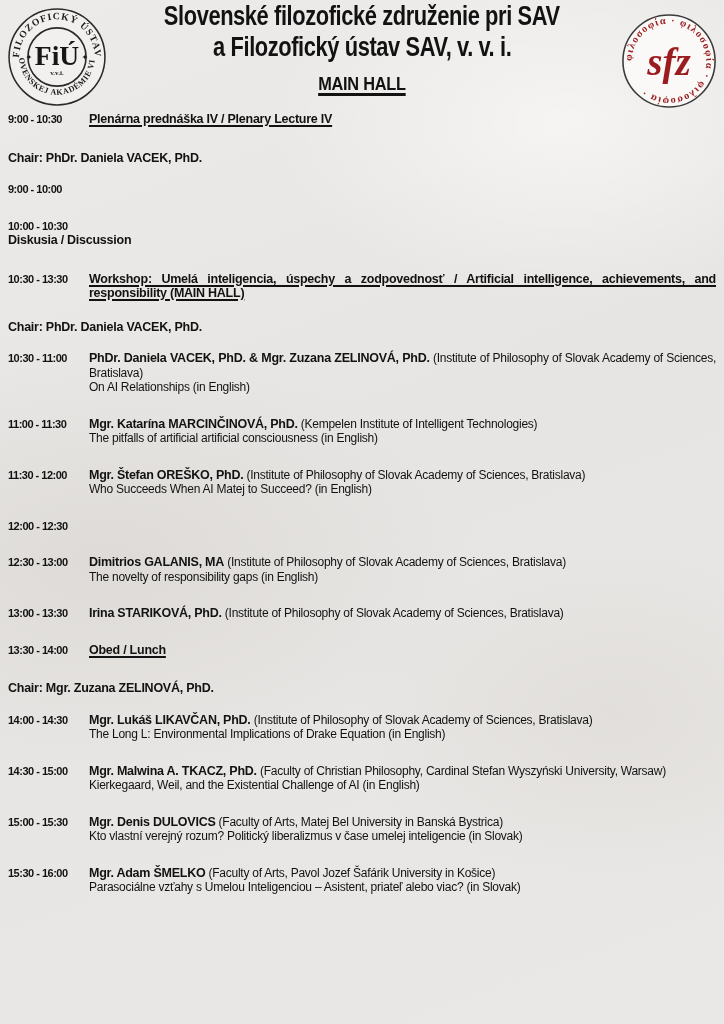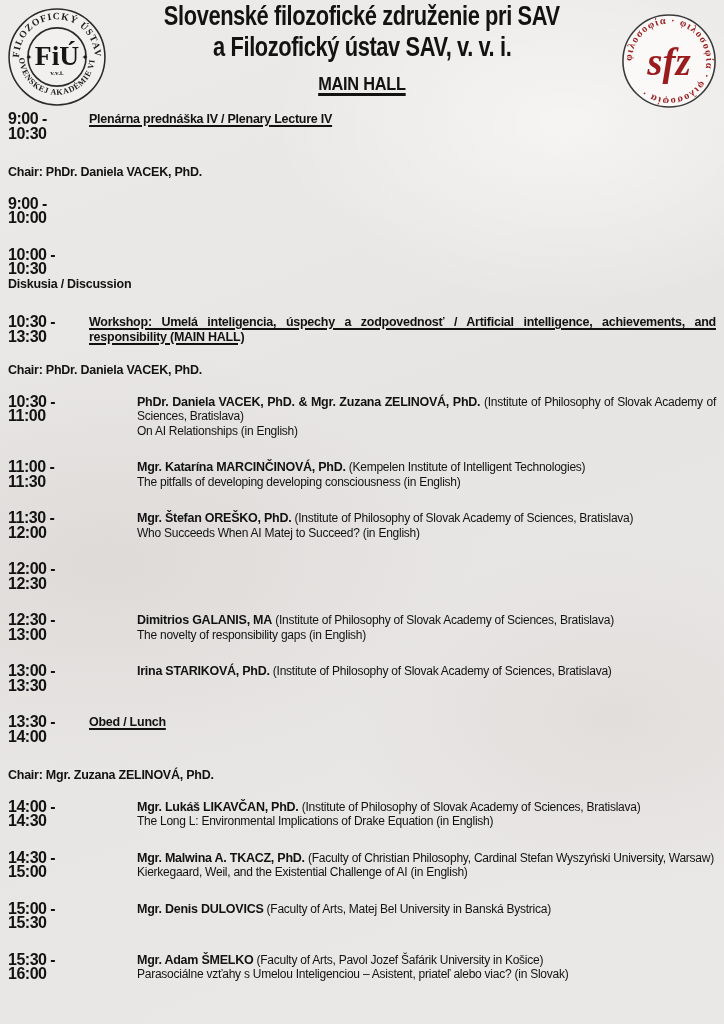--- a/index.html
+++ b/index.html
@@ -33,31 +33,31 @@
     text-align:center;margin-top:27px;font-weight:bold;font-size:28px;
     white-space:nowrap;
   }
   .date-line .squeeze{text-decoration:underline;text-decoration-thickness:3px;text-underline-offset:4px;}
   .hall-line{text-align:center;margin-top:11px;font-weight:bold;font-size:19px;white-space:nowrap;}
   .hall-line .squeeze{transform:scaleX(.86);text-decoration:underline;text-decoration-thickness:2.5px;text-underline-offset:3px;letter-spacing:-0.3px;}
   
   #schedule{margin-top:17px;}
   .row{display:flex;margin:0 8px 0 8px;}
   .row .time{
-    flex:none;width:81px;font-weight:bold;font-size:16px;
+    flex:none;width:81px;font-weight:bold;font-size:11px;
     letter-spacing:-0.5px;line-height:14.5px;
   }
   .row .content{
     flex:1;font-size:12px;line-height:14.5px;letter-spacing:-0.25px;
     text-align:justify;text-align-last:left;
   }
   .row.section{margin-bottom:24px;}
   .row.plain{margin-bottom:24px;flex-direction:column;}
   .row.chair{margin-bottom:17px;flex-direction:column;}
-  .row.talk{margin-bottom:22px;gap:48px;}
+  .row.talk{margin-bottom:22px;}
   .row.workshop{margin-bottom:19px;}
   .row .content .bold{font-weight:bold;font-size:12.5px;}
   .row .content .underline{
     text-decoration:underline;text-decoration-thickness:1.6px;text-underline-offset:2px;
   }
 </style>
 </head>
 <body>
 
 <div class="page">
@@ -125,21 +125,21 @@
       <div class="row chair">
         <div class="time"></div>
         <div class="content"><span class="bold">Chair: PhDr. Daniela VACEK, PhD.</span></div>
       </div>
       <div class="row talk">
         <div class="time">10:30 - 11:00</div>
         <div class="content"><span class="bold">PhDr. Daniela VACEK, PhD. &amp; Mgr. Zuzana ZELINOVÁ, PhD.</span><span> (Institute of Philosophy of Slovak Academy of Sciences, Bratislava)</span><br><span>On AI Relationships (in English)</span></div>
       </div>
       <div class="row talk">
         <div class="time">11:00 - 11:30</div>
-        <div class="content"><span class="bold">Mgr. Katarína MARCINČINOVÁ, PhD.</span><span> (Kempelen Institute of Intelligent Technologies)</span><br><span>The pitfalls of developing developing consciousness (in English)</span></div>
+        <div class="content"><span class="bold">Mgr. Katarína MARCINČINOVÁ, PhD.</span><span> (Kempelen Institute of Intelligent Technologies)</span><br><span>The pitfalls of artificial artificial consciousness (in English)</span></div>
       </div>
       <div class="row talk">
         <div class="time">11:30 - 12:00</div>
         <div class="content"><span class="bold">Mgr. Štefan OREŠKO, PhD.</span><span> (Institute of Philosophy of Slovak Academy of Sciences, Bratislava)</span><br><span>Who Succeeds When AI Matej to Succeed? (in English)</span></div>
       </div>
       <div class="row talk">
         <div class="time">12:00 - 12:30</div>
       </div>
       <div class="row talk">
         <div class="time">12:30 - 13:00</div>
@@ -160,21 +160,21 @@
       <div class="row talk">
         <div class="time">14:00 - 14:30</div>
         <div class="content"><span class="bold">Mgr. Lukáš LIKAVČAN, PhD.</span><span> (Institute of Philosophy of Slovak Academy of Sciences, Bratislava)</span><br><span>The Long L: Environmental Implications of Drake Equation (in English)</span></div>
       </div>
       <div class="row talk">
         <div class="time">14:30 - 15:00</div>
         <div class="content"><span class="bold">Mgr. Malwina A. TKACZ, PhD.</span><span> (Faculty of Christian Philosophy, Cardinal Stefan Wyszyński University, Warsaw)</span><br><span>Kierkegaard, Weil, and the Existential Challenge of AI (in English)</span></div>
       </div>
       <div class="row talk">
         <div class="time">15:00 - 15:30</div>
-        <div class="content"><span class="bold">Mgr. Denis DULOVICS</span><span> (Faculty of Arts, Matej Bel University in Banská Bystrica)</span><br></div>
+        <div class="content"><span class="bold">Mgr. Denis DULOVICS</span><span> (Faculty of Arts, Matej Bel University in Banská Bystrica)</span><br><span>Kto vlastní verejný rozum? Politický liberalizmus v čase umelej inteligencie (in Slovak)</span></div>
       </div>
       <div class="row talk">
         <div class="time">15:30 - 16:00</div>
         <div class="content"><span class="bold">Mgr. Adam ŠMELKO</span><span> (Faculty of Arts, Pavol Jozef Šafárik University in Košice)</span><br><span>Parasociálne vzťahy s Umelou Inteligenciou – Asistent, priateľ alebo viac? (in Slovak)</span></div>
       </div>
     </div>
 
 </div>
 
 </body></html>

